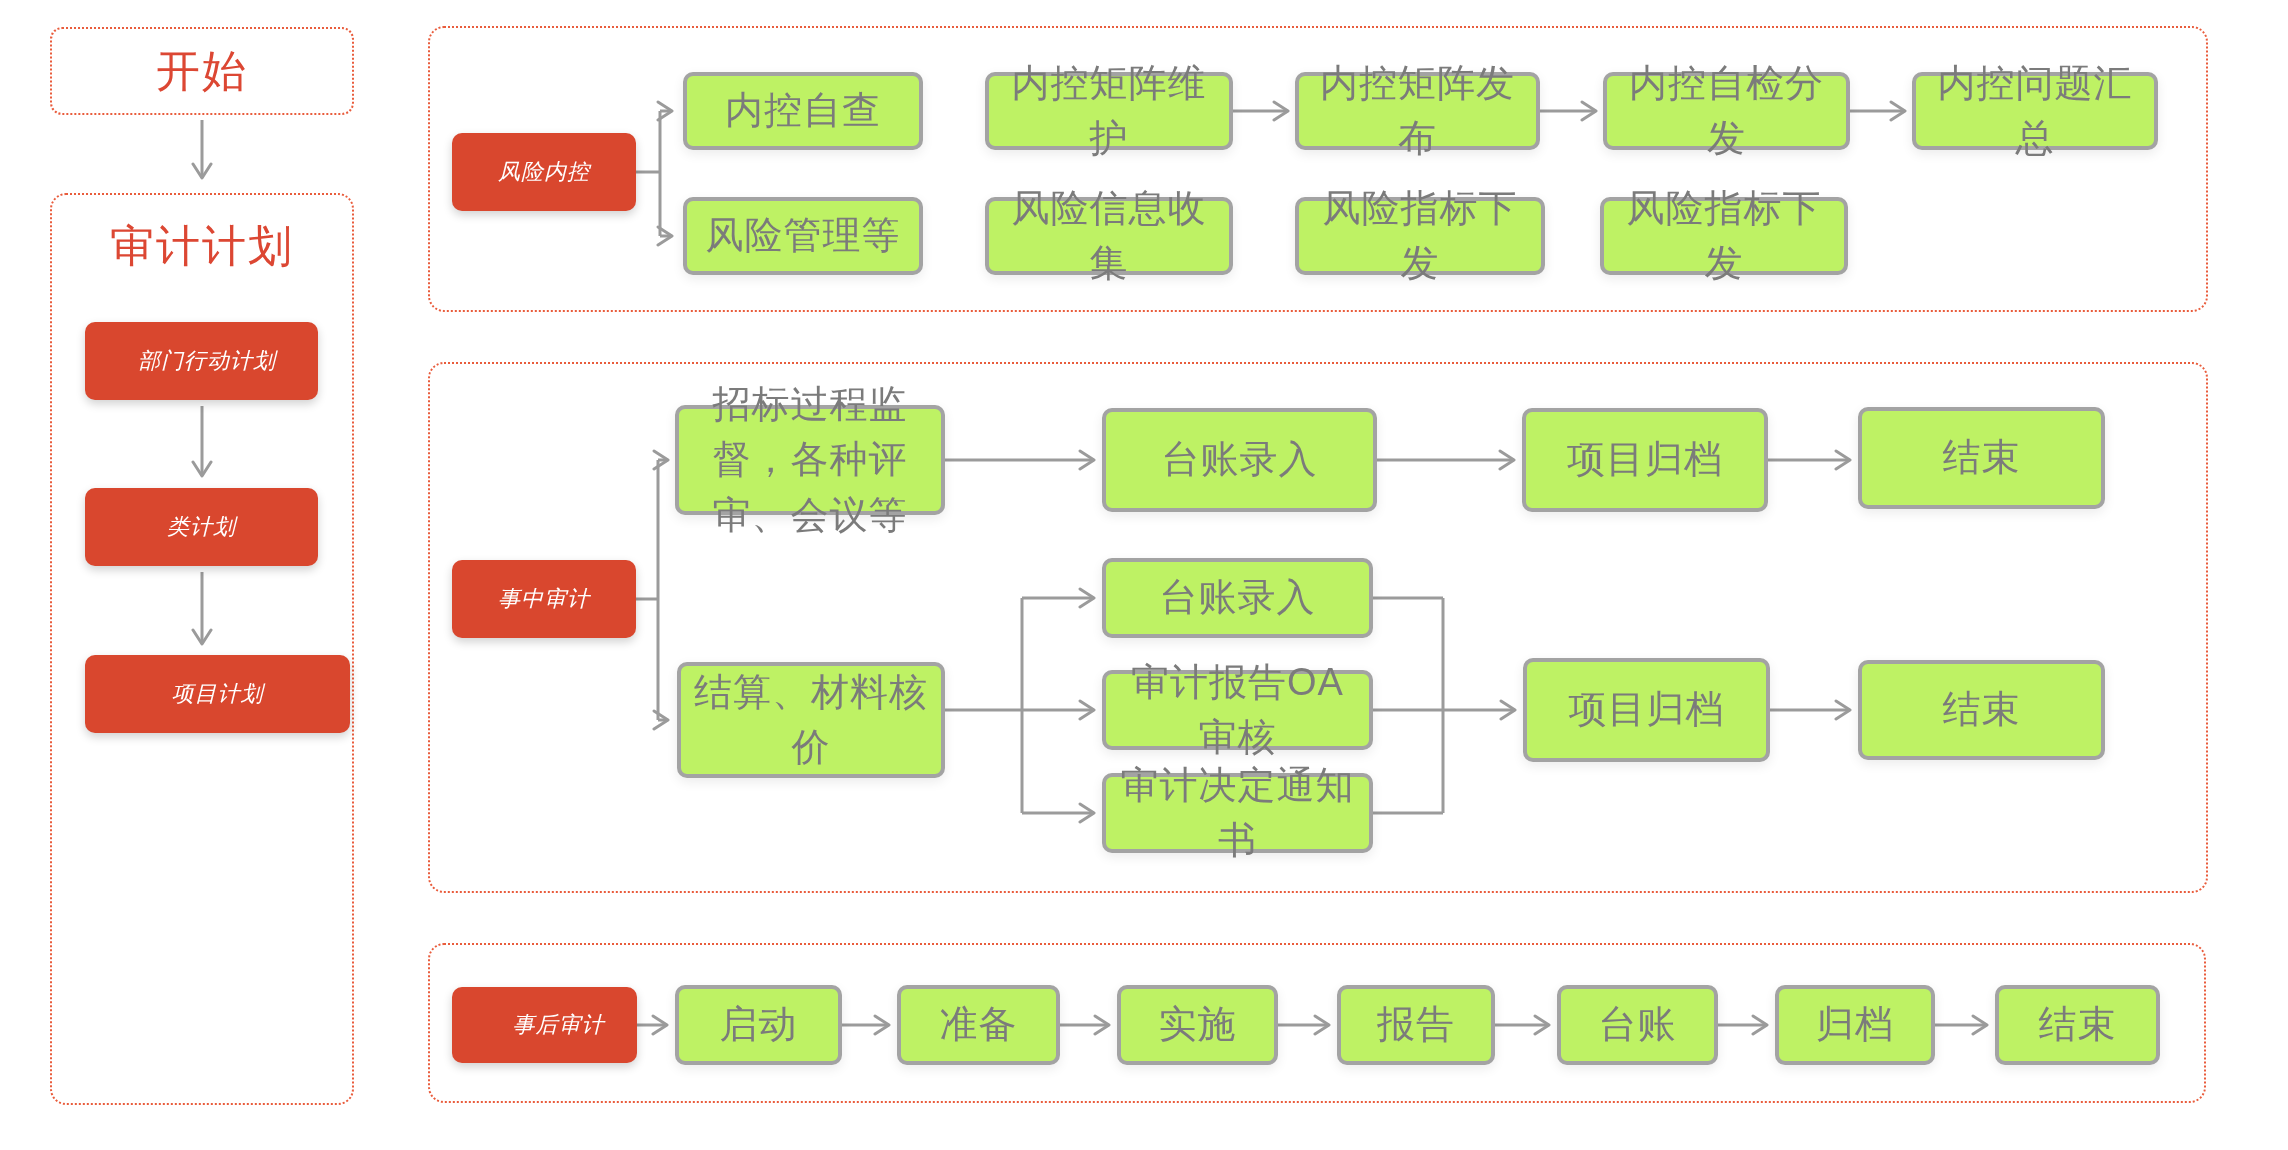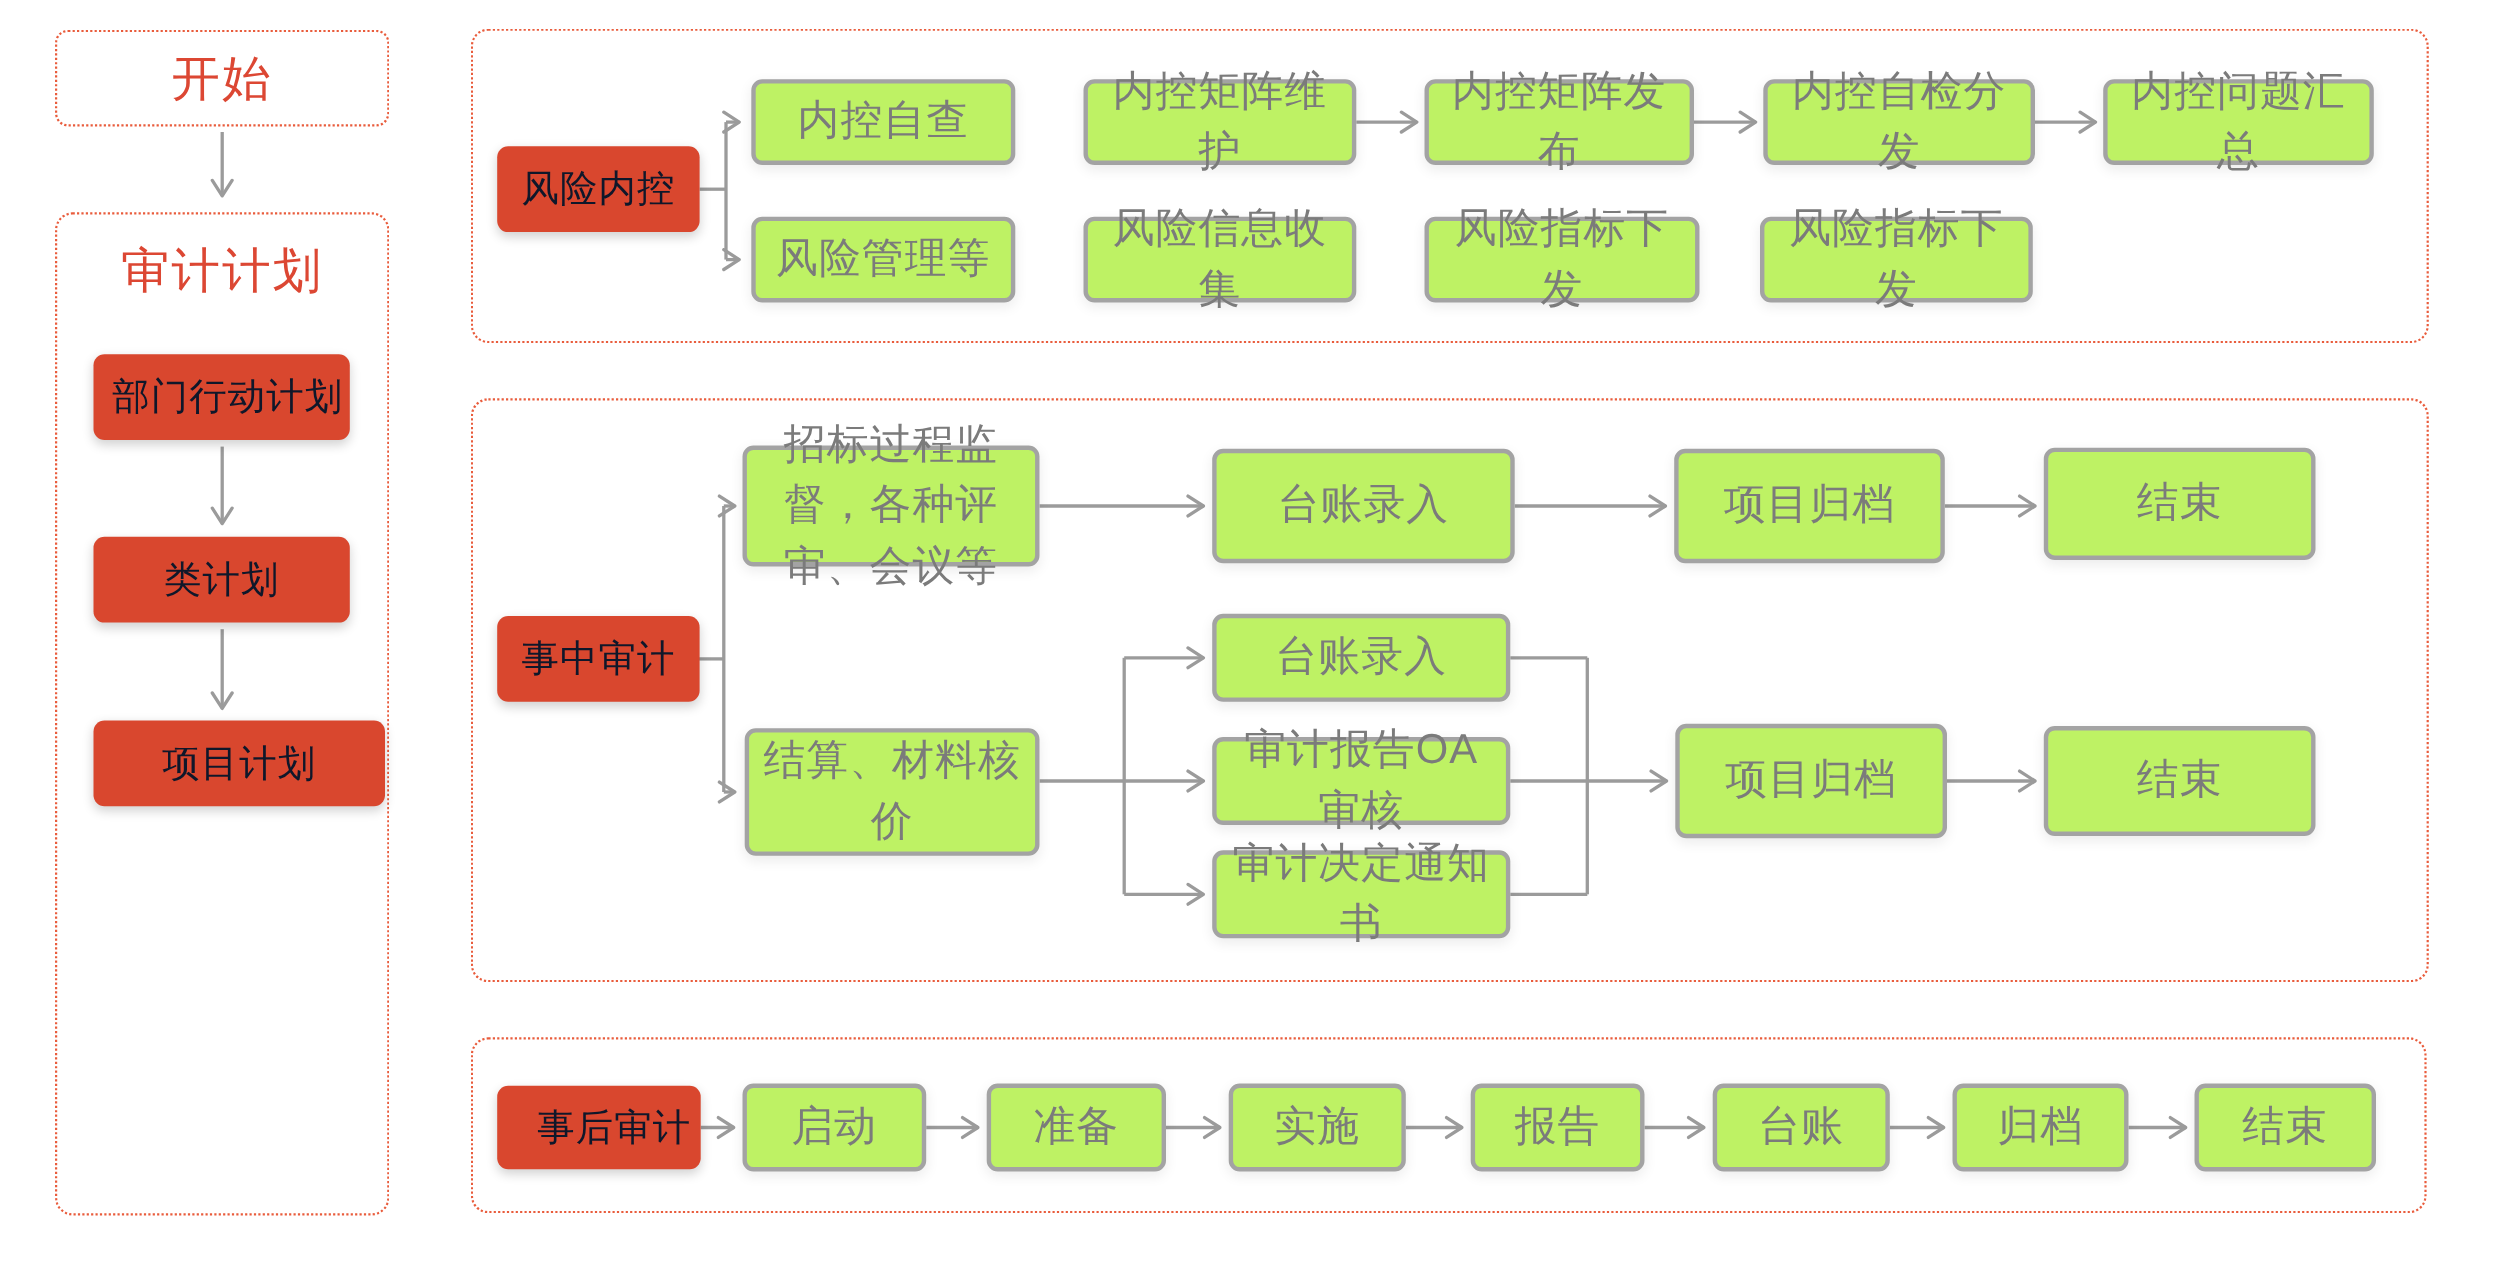--- a/index.html
+++ b/index.html
@@ -4,23 +4,23 @@
 <style>
   html,body{margin:0;padding:0;background:#ffffff;}
   body{font-family:"Liberation Sans","DejaVu Sans",sans-serif;}
   .canvas{position:relative;width:2288px;height:1150px;background:#ffffff;overflow:hidden;}
 
   
   .dashed{position:absolute;border:2px dotted #E95C3C;border-radius:16px;background:transparent;box-sizing:border-box;}
   .dashed.small{border-radius:12px;}
 
   
-  .rednode{position:absolute;background:#D9472E;color:#0f172a;border-radius:10px;
-    display:flex;align-items:center;justify-content:center;font-size:34px;
-    box-shadow:0 4px 10px rgba(0,0,0,0.18);box-sizing:border-box;letter-spacing:1px;}
+  .rednode{position:absolute;background:#D9472E;color:#ffffff;border-radius:10px;
+    display:flex;align-items:center;justify-content:center;font-size:22px;
+    box-shadow:0 4px 10px rgba(0,0,0,0.18);box-sizing:border-box;letter-spacing:1px;font-style:italic;}
 
   
   .card{position:absolute;background:#bef264;color:#7B7B7B;border:4px solid #a3a3a3;border-radius:10px;
     display:flex;align-items:center;justify-content:center;text-align:center;font-size:38px;
     box-shadow:0 4px 12px rgba(0,0,0,0.08);box-sizing:border-box;padding:0 10px;line-height:1.45;letter-spacing:1px;}
 
   
   .redlabel{position:absolute;color:#DC4733;font-size:44px;display:flex;align-items:center;justify-content:center;letter-spacing:2px;}
 
   svg.wires{position:absolute;left:0;top:0;width:2288px;height:1150px;pointer-events:none;}

